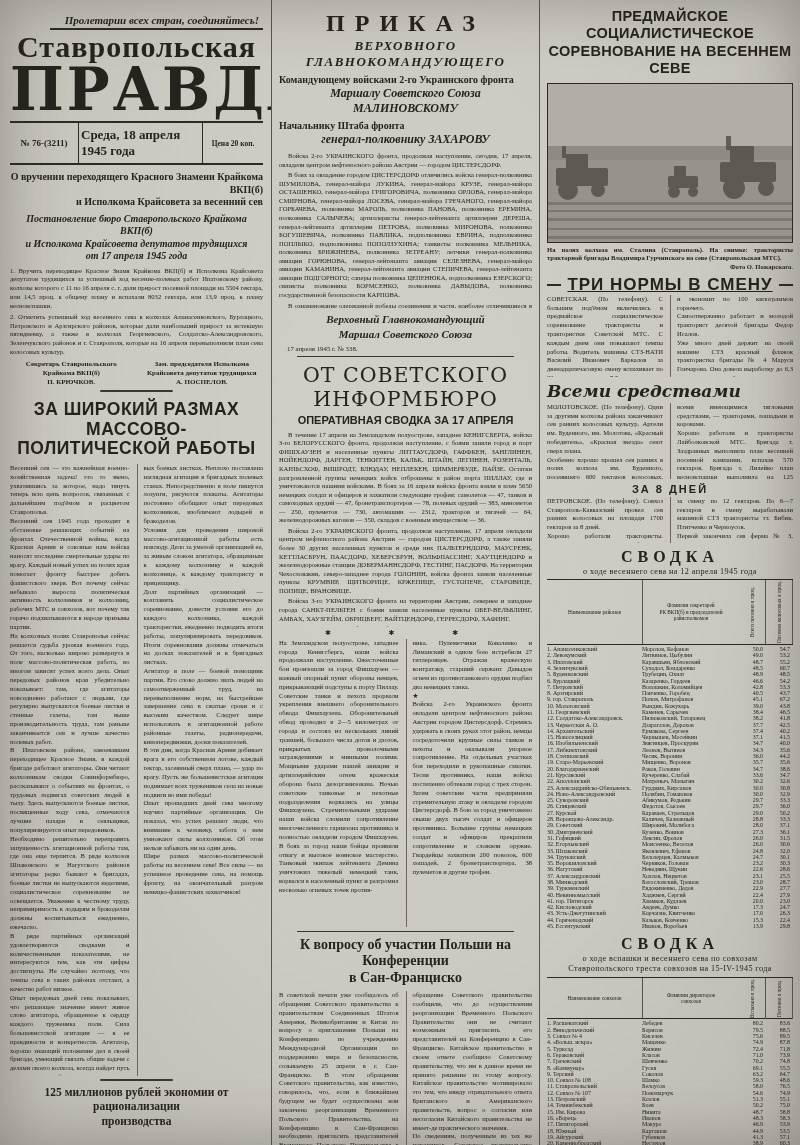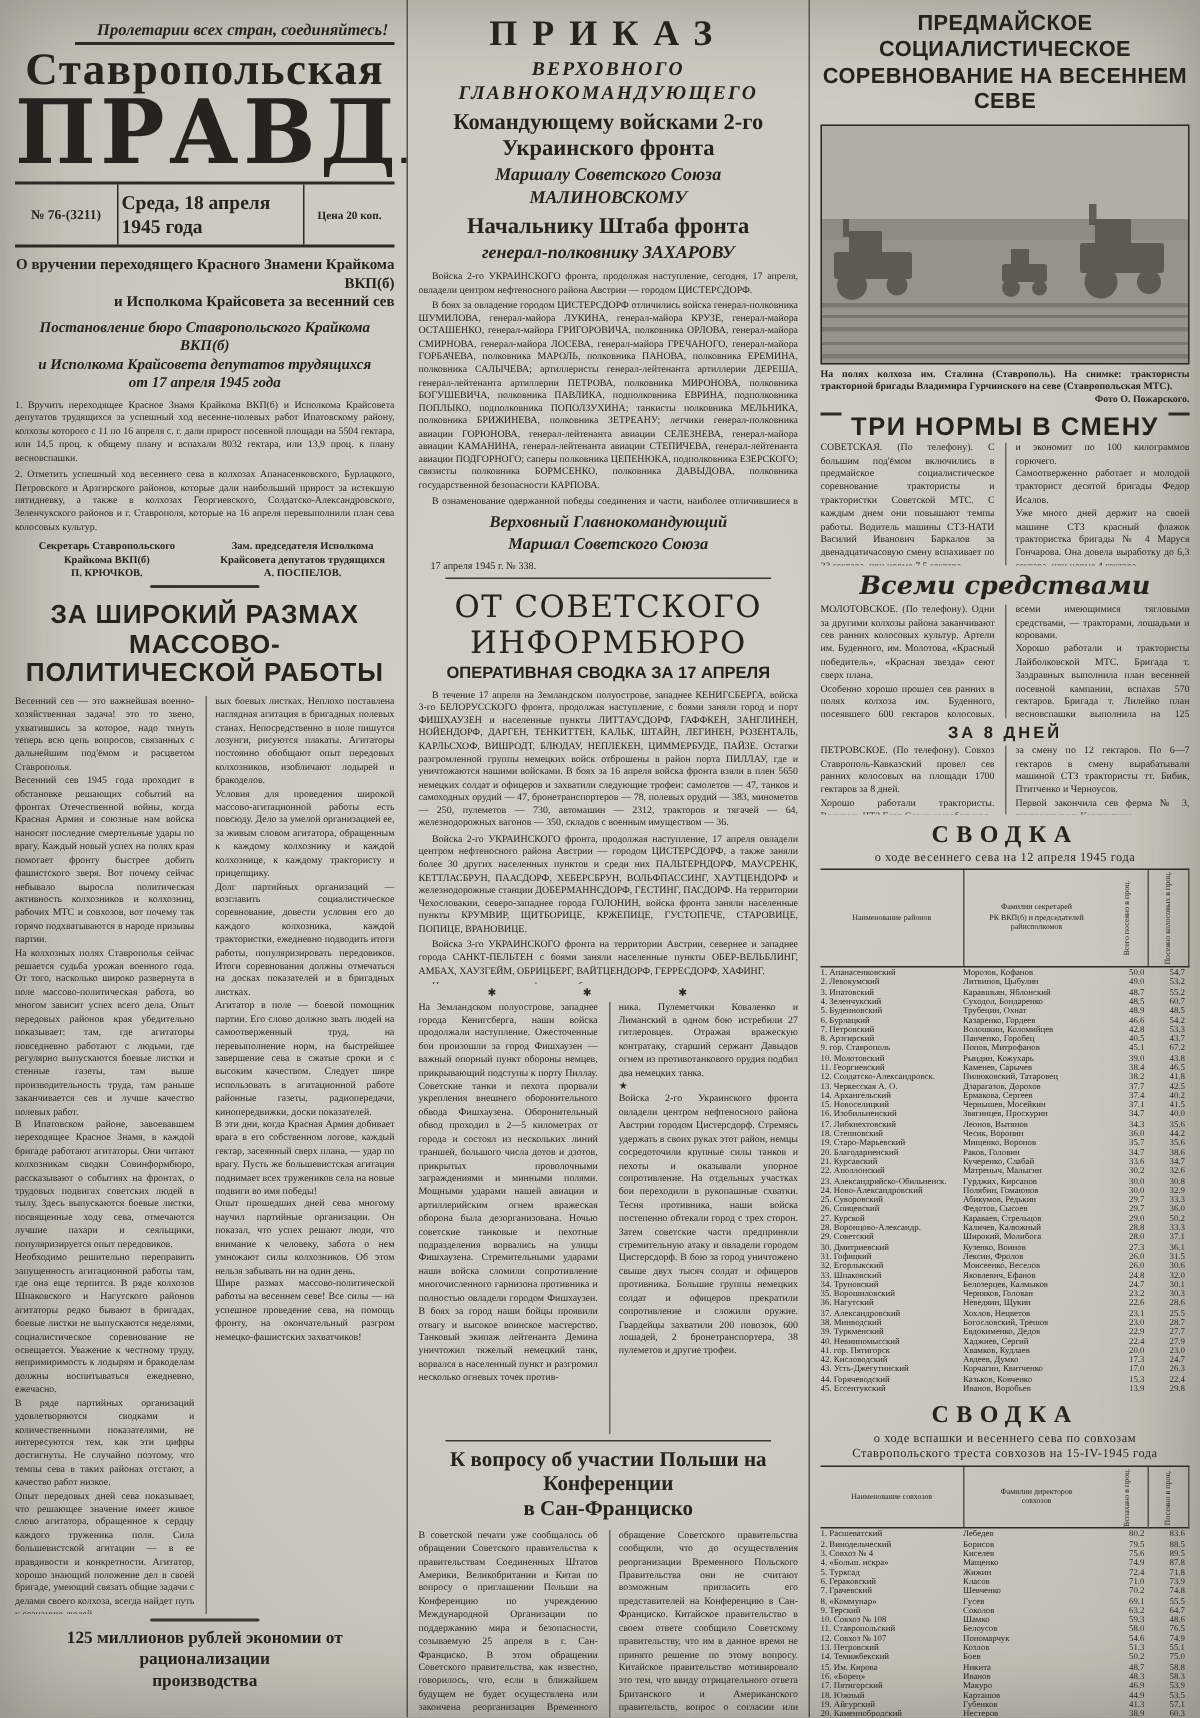--- a/index.html
+++ b/index.html
@@ -35,41 +35,41 @@
   .sub-decree{font-weight:bold;font-style:italic;font-size:10px;text-align:center;line-height:1.25;margin:4px 0;white-space:pre-line;}
   .sigs{display:flex;gap:8px;font-size:7px;font-weight:bold;text-align:center;margin-top:3px;}
   .sigs>div{flex:1;white-space:pre-line;line-height:1.3;}
   
   .h-edit{font-weight:bold;font-size:17.5px;text-align:center;line-height:1.12;margin:8px 0 5px;white-space:pre-line;letter-spacing:.5px;font-family:"Liberation Sans",sans-serif;}
   
   .h-econ{font-weight:bold;font-size:11.5px;text-align:center;line-height:1.25;margin:4px 0 3px;white-space:pre-line;}
   
   .h-prikaz{font-weight:bold;font-size:24px;letter-spacing:10px;text-align:center;margin-top:8px;}
   .h-prikaz2{font-weight:bold;font-style:italic;font-size:13px;letter-spacing:1.5px;text-align:center;margin-top:1px;}
-  .addr1{font-weight:bold;font-size:15px;text-align:center;margin-top:4px;}
+  .addr1{font-weight:bold;font-size:10px;margin-top:4px;}
   .addr2{font-weight:bold;font-style:italic;font-size:12px;text-align:center;margin-top:1px;}
   .pz p{font-size:6.6px;line-height:1.3;text-align:justify;margin:2px 0;text-indent:9px;}
   .sigblock{text-align:center;font-style:italic;font-weight:bold;margin-top:4px;line-height:1.35;}
   .sig1{font-size:11px;} .sig2{font-size:11px;} .sig3{font-size:14px;letter-spacing:1px;}
   .dateline{font-size:6.8px;margin:3px 0 2px 8px;}
   
   .h-inf{font-size:20.5px;letter-spacing:1px;text-align:center;margin-top:6px;font-weight:normal;font-family:"DejaVu Serif",serif;}
   .h-inf2{font-weight:bold;font-size:11px;text-align:center;margin:3px 0 3px;font-family:"Liberation Sans",sans-serif;}
   .sep-stars{text-align:center;font-size:7px;letter-spacing:28px;margin:2px 0;}
   
   .h-pol{font-weight:bold;font-size:14px;text-align:center;line-height:1.2;margin:5px 0 4px;white-space:pre-line;font-family:Liberation Serif, serif;}
   
   .h-banner{font-weight:bold;font-size:14.5px;text-align:center;line-height:1.2;margin-top:4px;white-space:pre-line;font-family:"Liberation Sans",sans-serif;letter-spacing:.3px;}
   .photo{border:1px solid #2c2a24;margin-top:5px;height:158px;overflow:hidden;background:#9b978e;}
   .caption{font-size:6.6px;font-weight:bold;line-height:1.3;margin-top:3px;text-align:justify;}
   .credit{font-size:6.6px;font-weight:bold;text-align:right;}
-  .h-tri{display:flex;gap:6px;margin-top:5px;}
+  .h-tri{display:flex;align-items:center;gap:6px;margin-top:5px;text-decoration:underline;}
   .h-tri::before,.h-tri::after{content:"";flex:1;height:2px;background:#2c2a24;}
   .h-tri span{font-weight:bold;font-size:17px;letter-spacing:1px;font-family:"Liberation Sans",sans-serif;}
-  .h-vsemi{font-weight:bold;font-style:italic;font-size:17px;text-align:center;margin:4px 0 2px;font-family:"DejaVu Serif",serif;}
+  .h-vsemi{font-weight:bold;font-style:italic;font-size:17px;margin:4px 0 2px;font-family:"DejaVu Serif",serif;}
   .h-za8{font-weight:bold;font-size:11px;text-align:center;letter-spacing:2px;margin:4px 0 2px;font-family:"Liberation Sans",sans-serif;}
   .h-svodka{font-weight:bold;font-size:16px;letter-spacing:5px;text-align:center;margin-top:5px;}
   .sub-svodka{font-size:8.2px;text-align:center;line-height:1.25;white-space:pre-line;margin:1px 0 2px;letter-spacing:.4px;}
   .thead{display:grid;grid-template-columns:95px 97px 27px 27px;border-top:1px solid #2c2a24;border-bottom:1px solid #2c2a24;min-height:30px;}
   .thead>div{display:flex;align-items:center;justify-content:center;font-size:5.3px;text-align:center;line-height:1.2;padding:1px;white-space:pre-line;}
   .thead>div+div{border-left:1px solid #56534b;}
   .vhead{writing-mode:vertical-rl;transform:rotate(180deg);font-size:4.6px;}
   .tbody{margin-top:1px;}
   .trow{display:grid;grid-template-columns:95px 97px 27px 27px;font-size:5.9px;line-height:6.3px;}
   .trow>div{white-space:nowrap;overflow:hidden;}

